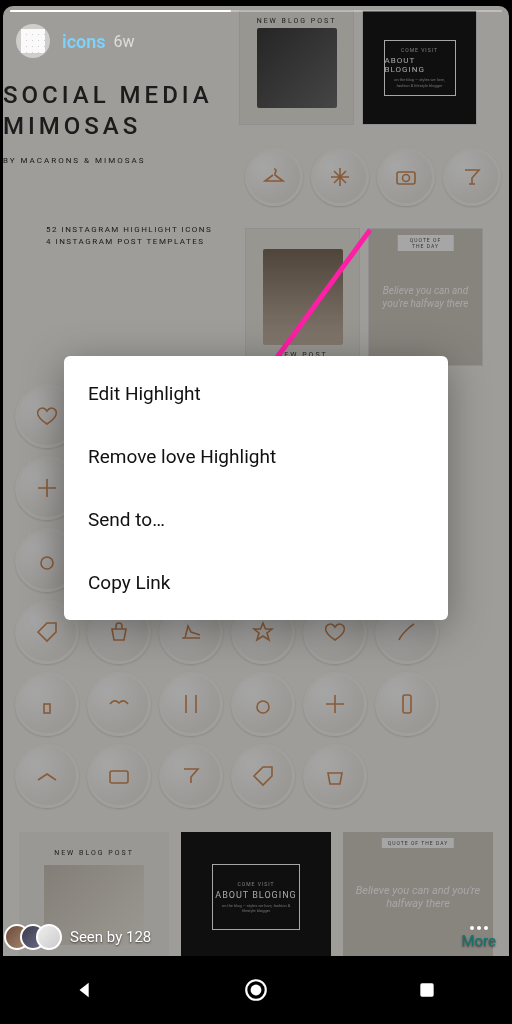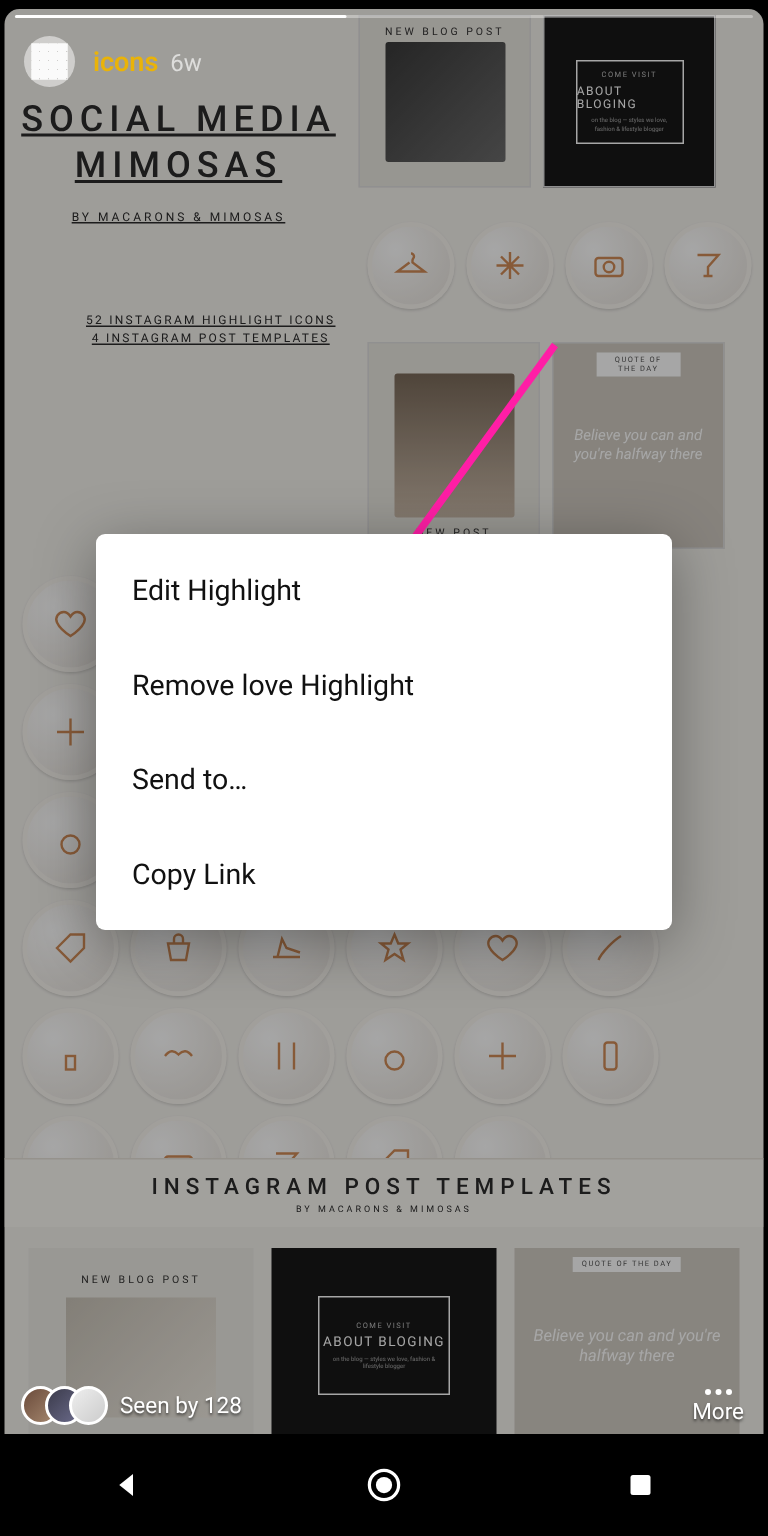--- a/index.html
+++ b/index.html
@@ -10,21 +10,21 @@
   
   .navbar { position:absolute; bottom:0; left:0; width:512px; height:68px; background:#000; display:flex; align-items:center; justify-content:space-around; }
   .nav-btn { width:30px; height:30px; display:flex; align-items:center; justify-content:center; }
   .nav-back svg, .nav-home svg, .nav-recent svg { fill:#fff; }
 
   
   .story-bg { position:absolute; top:6px; left:3px; right:3px; bottom:0; border-radius:10px 10px 0 0; overflow:hidden; background:#f3f1ec; }
 
   
   .left-col { position:absolute; top:0; left:0; width:232px; }
-  .hero { margin-top:58px; text-align:center; color:#2b2b2b;text-decoration:underline; }
+  .hero { margin-top:74px; text-align:left; color:#2b2b2b; }
   .hero h1 { font-size:24px; letter-spacing:4px; font-weight:500; line-height:1.3; }
   .hero .byline { margin-top:14px; font-size:8px; letter-spacing:2px; color:#2b2b2b; }
   .hero .sub { margin-top:60px; font-size:8px; letter-spacing:1.5px; color:#2b2b2b; }
   .hero .sub div { margin:3px 0;padding-left:43px; }
 
   .right-col { position:absolute; top:0; left:232px; width:274px; }
   .tile { position:relative; float:left; width:115px; height:115px; margin:4px; background:#e9e6df; border:1px solid #ddd; display:flex; flex-direction:column; align-items:center; justify-content:center; }
   .tile .caption { position:absolute; bottom:6px; font-size:7px; letter-spacing:2px; color:#333; }
   .tile.dark { background:#171717; }
   .tile.dark .box { width:72px; height:56px; border:1px solid #fff; display:flex; flex-direction:column; align-items:center; justify-content:center; color:#fff; }
@@ -54,28 +54,28 @@
   .bottom-tiles .btile.quote { background:#d1ccc3; color:#fff; font-style:italic; font-size:11px; text-align:center; padding:8px; position:relative;}
   .bottom-tiles .btile.quote .qlabel { position:absolute; top:6px; left:50%; transform:translateX(-50%); background:#fff; color:#555; font-size:5px; padding:2px 6px; letter-spacing:1px; font-style:normal;}
 
   
   .shade { position:absolute; top:0; left:0; right:0; bottom:0; background:rgba(0,0,0,.35); pointer-events:none; }
   .progress { position:absolute; top:10px; left:10px; right:10px; height:2px; background:rgba(255,255,255,.35); border-radius:2px; }
   .progress .fill { width:45%; height:100%; background:#fff; border-radius:2px; }
   .hdr { position:absolute; top:24px; left:16px; display:flex; align-items:center; }
   .avatar { width:34px; height:34px; border-radius:50%; background:rgba(255,255,255,.5); display:flex; align-items:center; justify-content:center; }
   .avatar .grid { width:24px; height:24px; background:repeating-linear-gradient(#fff 0 5px, transparent 5px 6px), repeating-linear-gradient(90deg,#fff 0 5px, transparent 5px 6px); opacity:.9;}
-  .hdr .uname { margin-left:12px; font-size:18px; font-weight:600; color:#eab308; }
+  .hdr .uname { margin-left:12px; font-size:18px; font-weight:600; color:#7dd3fc; }
   .hdr .age { margin-left:8px; font-size:16px; color:rgba(255,255,255,.65); }
 
   
-  .seen { position:absolute; bottom:6px; left:14px; display:flex; align-items:center; color:#fff; font-size:15px; text-shadow:0 1px 2px rgba(0,0,0,.6);}
+  .seen { position:absolute; bottom:6px; left:4px; display:flex; align-items:center; color:#fff; font-size:15px; text-shadow:0 1px 2px rgba(0,0,0,.6);}
   .seen .av { width:26px; height:26px; border-radius:50%; background:#555; border:2px solid #fff; margin-right:-10px; background:linear-gradient(135deg,#6b4b3b,#a5886f);}
   .seen .label { margin-left:18px; }
-  .more-btn { position:absolute; bottom:6px; right:16px; color:#ffffff; font-size:15px; text-shadow:0 1px 2px rgba(0,0,0,.6); display:flex; flex-direction:column; align-items:center;}
+  .more-btn { position:absolute; bottom:6px; right:16px; color:#0f766e; font-size:15px; text-shadow:0 1px 2px rgba(0,0,0,.6); display:flex; flex-direction:column; align-items:center;}
   .more-btn .dots { font-size:8px; letter-spacing:2px; margin-bottom:2px; color:rgba(255,255,255,.9); display:flex; gap:3px;}
   .more-btn .dots span{ width:4px; height:4px; border-radius:50%; background:#fff; display:inline-block;}
 
   
   .menu { position:absolute; top:356px; left:64px; width:384px; background:#fff; border-radius:6px; box-shadow:0 8px 40px rgba(0,0,0,.35); padding:6px 0; }
   .menu-item { padding:20px 24px; font-size:19px; color:#111; }
 
   
   .arrow { position:absolute; top:220px; left:250px; pointer-events:none; }
 </style>
@@ -325,24 +325,20 @@
               <path d="M3 12l9-9h9v9l-9 9z"></path>
             </svg>
           </div>
         <div class="icon-circ">
             <svg viewBox="0 0 24 24">
               <path d="M5 9h14l-2 11H7z"></path>
             </svg>
           </div>
       </div>
 
-      <div class="banner">
-        <h2>INSTAGRAM POST TEMPLATES</h2>
-        <div class="by">BY MACARONS &amp; MIMOSAS</div>
-      </div>
 
       <div class="bottom-tiles">
         <div class="btile">
           <div class="bt-cap">NEW BLOG POST</div>
           <div style="width:100px;height:80px;background:linear-gradient(135deg,#c9c3b8,#efeae1);"></div>
         </div>
         <div class="btile dark">
           <div class="box">
             <div class="t1" style="font-size:5px;letter-spacing:1px;opacity:.7;margin-bottom:3px;">COME VISIT</div>
             <div class="t2" style="font-size:9px;letter-spacing:1px;margin-bottom:3px;">ABOUT BLOGING</div>

